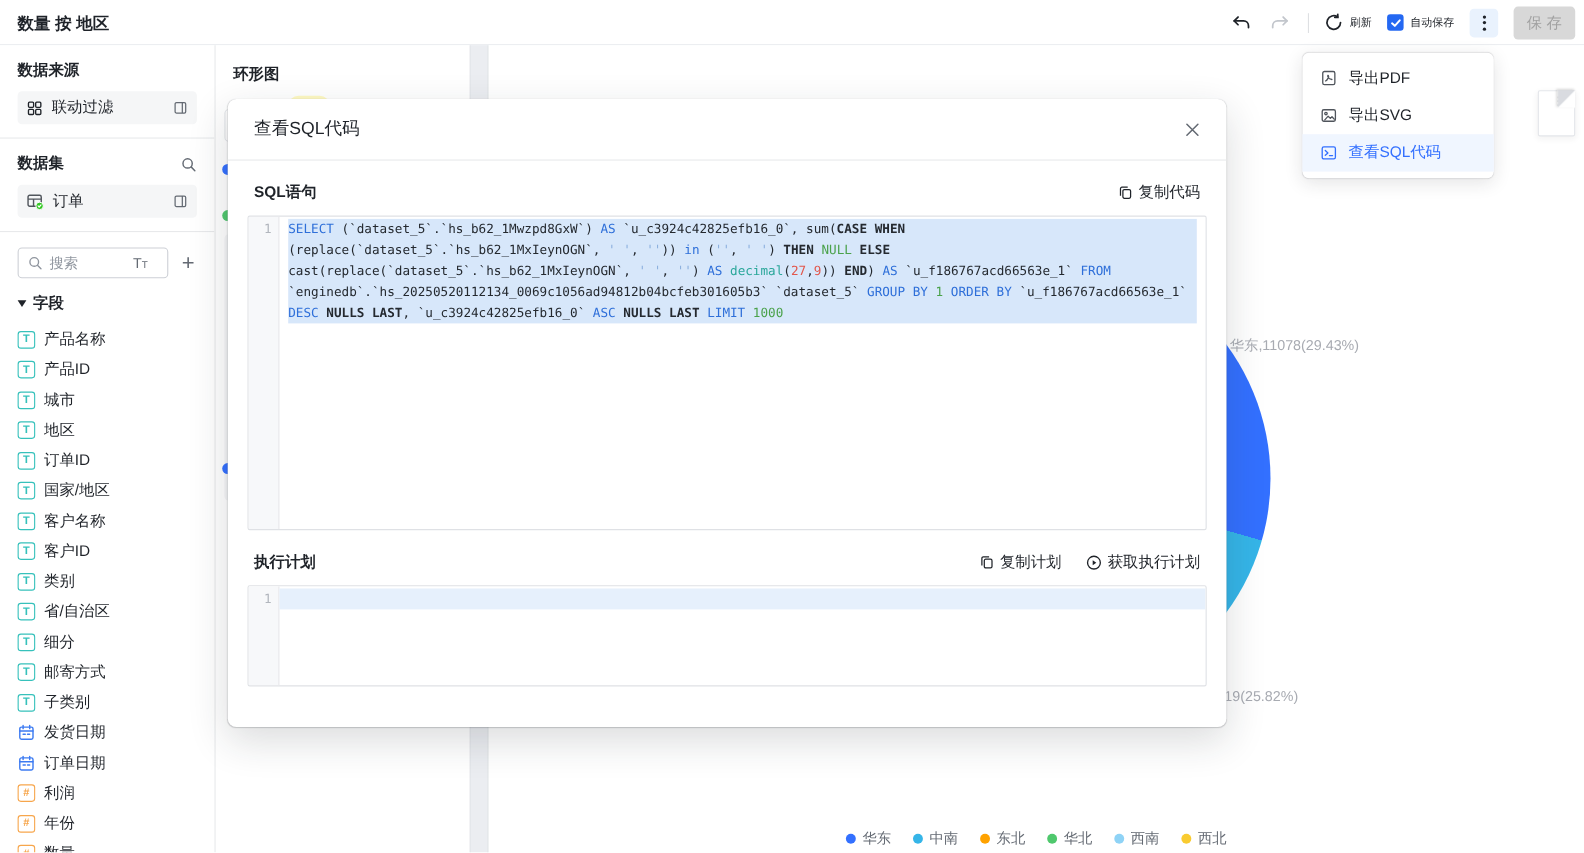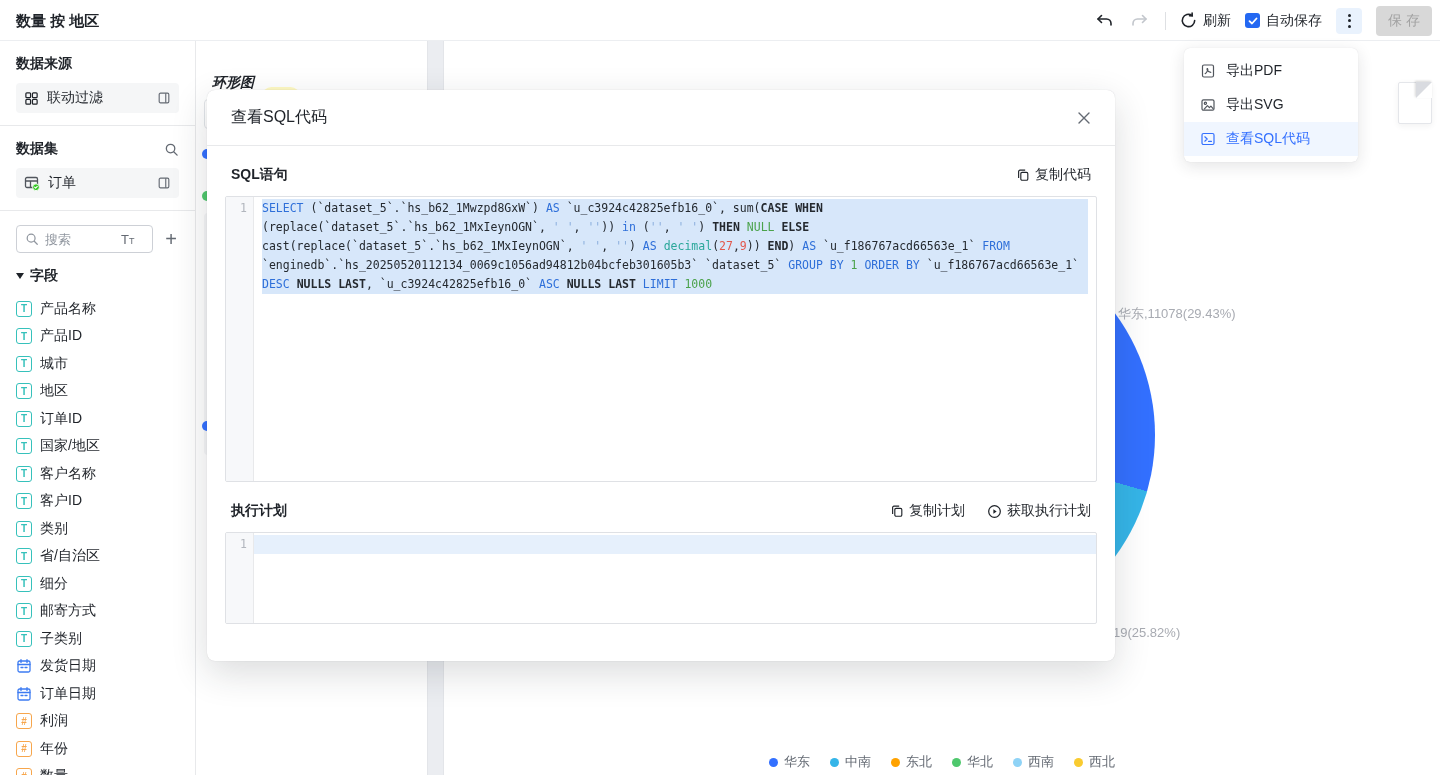--- a/index.html
+++ b/index.html
@@ -8,21 +8,21 @@
   .stage { position:relative; width:1440px; height:775px; }
 
   
   .header { position:absolute; left:0; top:0; width:1440px; height:41px;
     background:#fff; border-bottom:1px solid #eceef1; z-index:30; }
   .page-title { position:absolute; left:16px; top:12px; font-size:15px; font-weight:700; }
   .toolbar { position:absolute; right:8px; top:0; height:41px; display:flex; align-items:center; gap:14px; }
   .tb-icon { width:22px; height:22px; display:flex; align-items:center; justify-content:center; cursor:pointer; }
   .tb-icon svg { display:block; }
   .tb-sep { width:1px; height:18px; background:#dee0e3; }
-  .tb-group { display:flex; align-items:center; gap:6px; cursor:pointer; font-size:14px; }
+  .tb-group { display:flex; align-items:center; gap:6px; cursor:pointer; font-size:10px; }
   .checkbox { width:15px; height:15px; background:#2468f2; border-radius:3px;
     display:flex; align-items:center; justify-content:center; }
   .kebab { width:26px; height:26px; background:#e9f2fd; border-radius:4px;
     display:flex; flex-direction:column; align-items:center; justify-content:center; gap:2.5px; cursor:pointer; }
   .kebab i { width:3px; height:3px; border-radius:50%; background:#1f2329; }
   .save-btn { min-width:56px; height:30px; background:#d8d8d8; color:#a2a2a2;
     border:none; border-radius:4px; font-size:14px; padding:0 12px; }
 
   
   .sidebar { position:absolute; left:0; top:41px; width:196px; height:734px;
@@ -45,21 +45,21 @@
   .caret-down { width:0; height:0; border-left:4.5px solid transparent; border-right:4.5px solid transparent; border-top:6px solid #1f2329; }
   .field-row { height:27.5px; display:flex; align-items:center; gap:8px; font-size:14px; cursor:pointer; }
   .fi { width:16px; height:16px; border-radius:3px; display:flex; align-items:center;
     justify-content:center; font-size:10px; font-weight:700; flex:none; }
   .fi-text { border:1px solid #36c1bb; color:#36c1bb; }
   .fi-num  { border:1px solid #f7a64c; color:#f7a64c; }
   .fi-date { border:none; }
 
   
   .panel { position:absolute; left:196px; top:41px; width:231px; height:734px; background:#fff; z-index:5; }
-  .panel-head { display:flex; align-items:center; gap:8px; padding:18px 14px 12px 16px;font-style:italic; }
+  .panel-head { display:flex; align-items:flex-start; gap:8px; padding:18px 14px 12px 16px; }
   .panel-title { font-size:14px; font-weight:700; }
   .badge { background:#fef9c3; color:#2e7ff0; font-size:11px; border-radius:10px; padding:2px 8px;margin-top:28px; }
   .spinner { position:absolute; right:20px; top:58px; width:16px; height:16px; border-radius:50%;
     border:2.5px solid #dfe9ff; border-top-color:#3370ff; border-right-color:#3bb0e8; transform:rotate(40deg); }
   .peek-box { position:absolute; left:8px; top:58px; width:212px; height:30px; border:1px solid #e1e4e8; border-radius:4px; background:#fff; }
   .peek-dot { position:absolute; width:10px; height:10px; border-radius:50%; }
   .peek-panel { position:absolute; left:8px; top:172px; width:212px; height:242px; background:#f5f6f7; border-radius:4px; }
 
   .gutter-strip { position:absolute; left:427px; top:41px; width:17px; height:734px;
     background:#ebedf1; border-left:1px solid #e3e5e9; border-right:1px solid #e3e5e9; z-index:5; }

